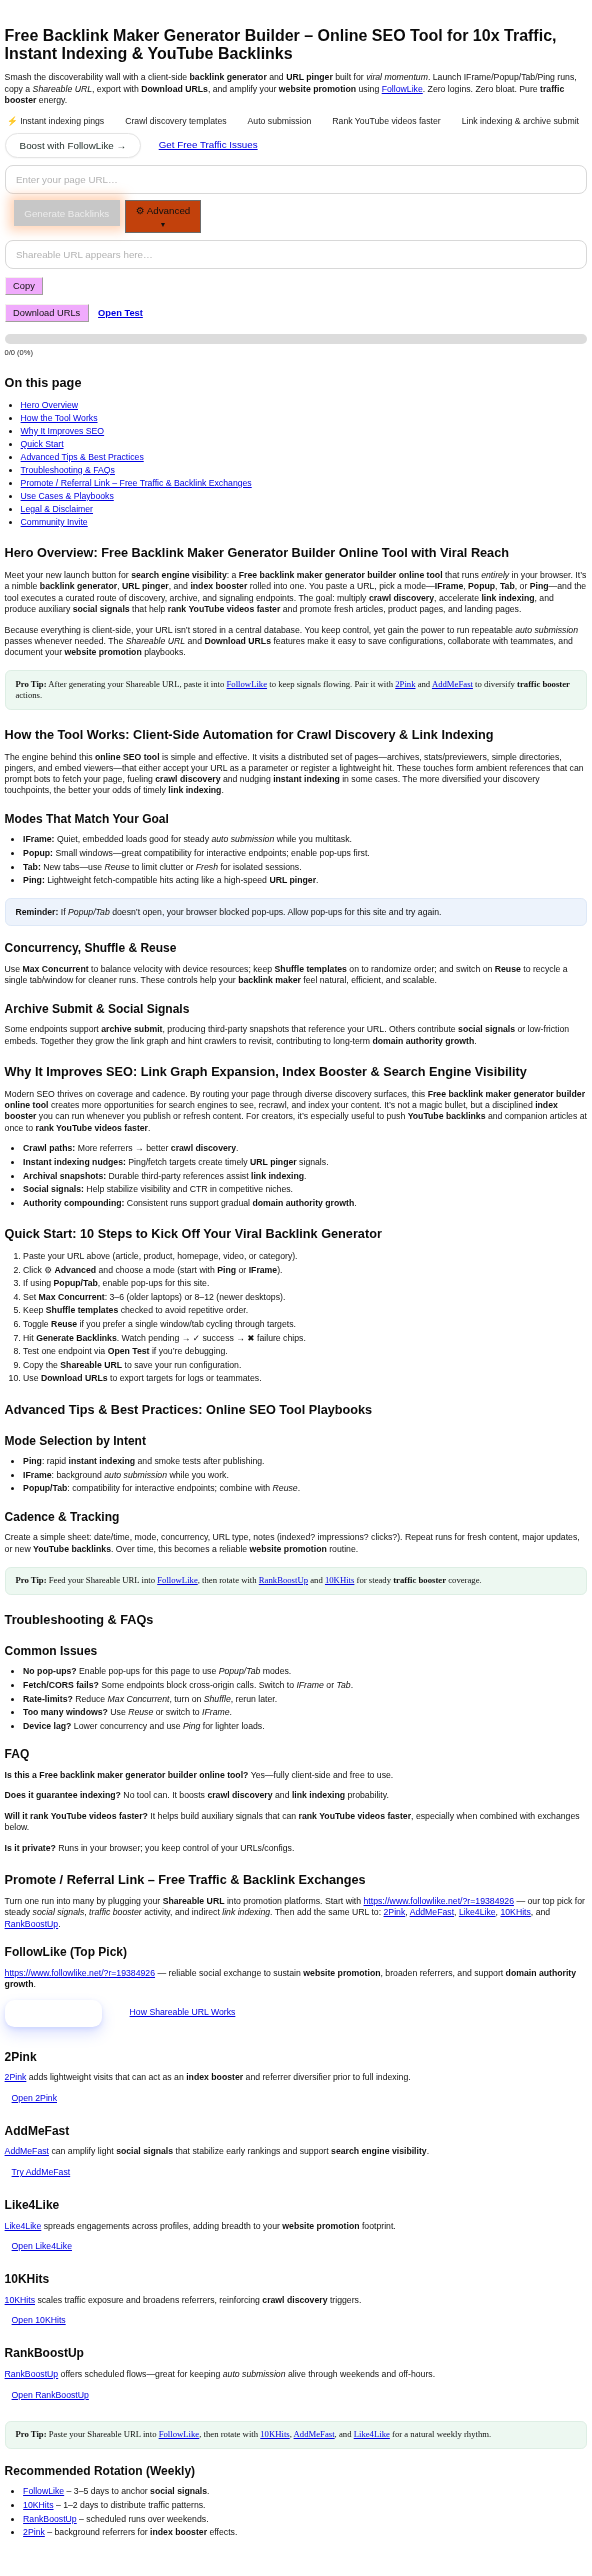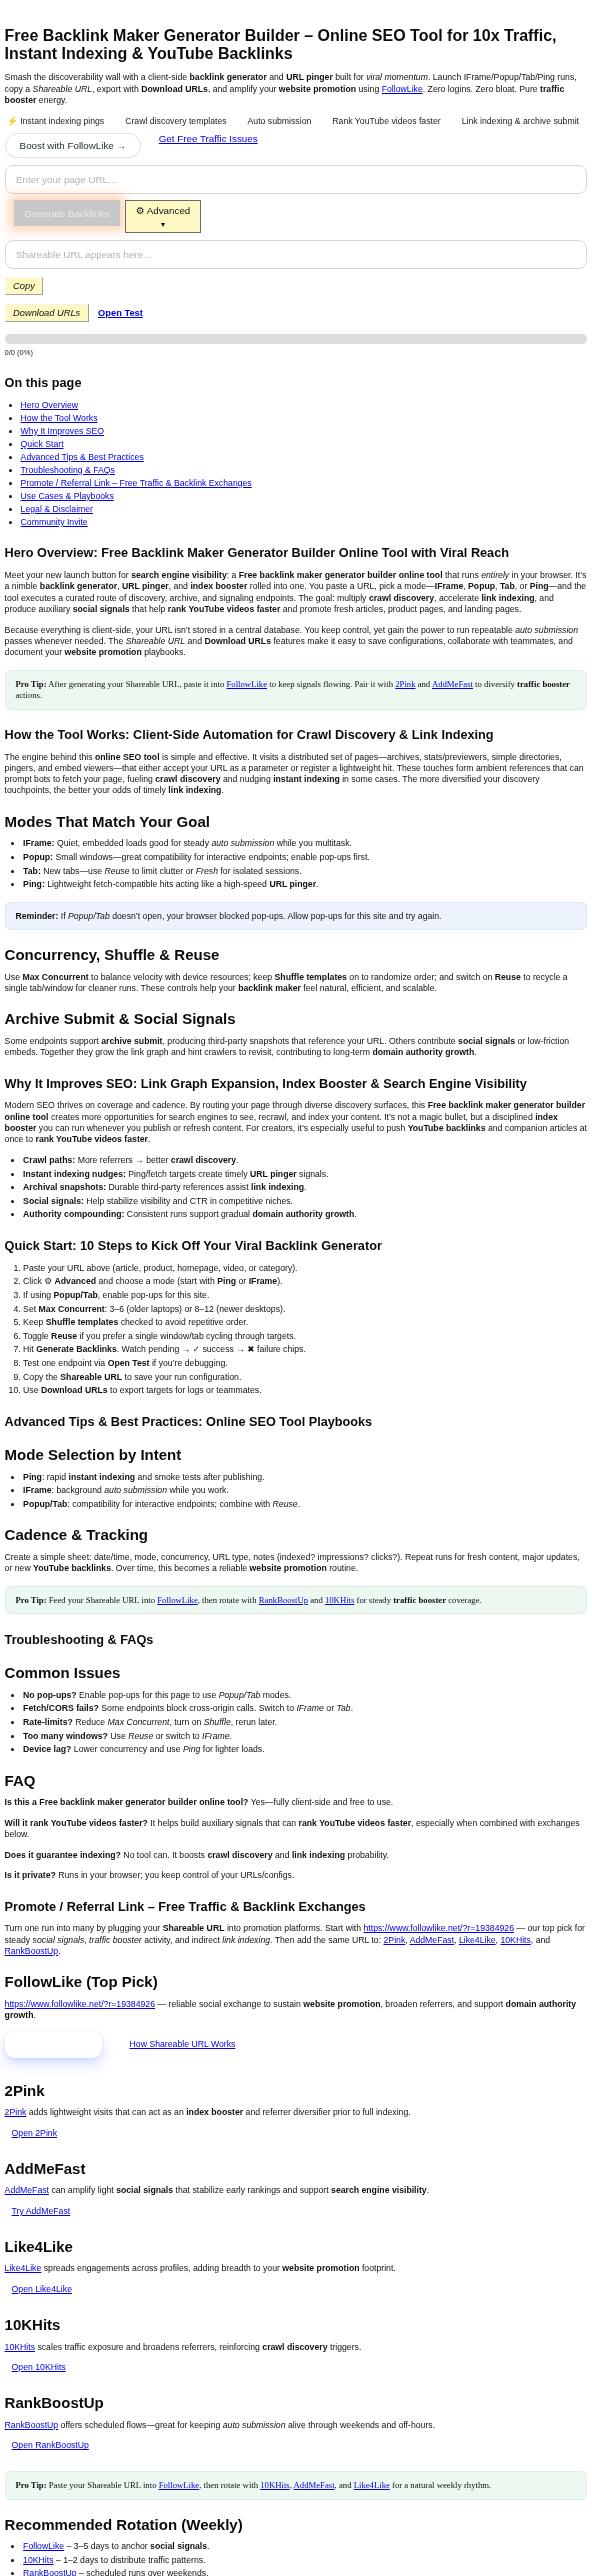--- a/index.html
+++ b/index.html
@@ -6,27 +6,27 @@
   body{
     font-family:"Liberation Sans",sans-serif;
     color:#111;
     font-size:8.7px;
     line-height:1.3;
     padding:4.6px 4.6px 23px 4.6px;
     max-width:584px;
   }
   h1{font-size:16px;line-height:1.18;margin:22px 0 8px;color:#0b0b0b;}
   h2{font-size:12.7px;margin:17.4px 0 8px;color:#0b0b0b;}
-  h3{font-size:15px;margin:15px 0 7px;color:#0b0b0b;}
+  h3{font-size:12px;margin:15px 0 7px;color:#0b0b0b;}
   p{margin:5.8px 0 9.3px;}
   a{color:#0000e0;}
   .lead{font-size:8.7px;}
   .chips{display:flex;flex-wrap:wrap;gap:2.3px 21px;margin:8px 0 2.3px;padding:0 2.3px;}
   .chip{white-space:nowrap;color:#222;}
-  .hero-actions{display:flex;gap:17.4px;margin:5.8px 0 3.5px;}
+  .hero-actions{display:flex;align-items:center;gap:17.4px;margin:5.8px 0 3.5px;}
   .pill-btn{
     background:#fff;border:0.6px solid #e4e4e4;border-radius:14px;
     padding:6.4px 14px;font-size:9.8px;color:#1d2b26;cursor:pointer;
     font-family:"Liberation Sans",sans-serif;
     box-shadow:0 0.6px 1.7px rgba(0,0,0,.05);
   }
   .traffic-link{font-size:9.8px;}
   .url-input{
     display:block;width:100%;box-sizing:border-box;height:29px;
     border:0.6px solid #d8d8d8;border-radius:8px;padding:0 10.4px;
@@ -34,28 +34,28 @@
     font-family:"Liberation Sans",sans-serif;
   }
   .url-input::placeholder{color:#b3b3b3;}
   .gen-row{display:flex;align-items:flex-start;gap:5.8px;margin:3.5px 0 2.3px 9.3px;}
   .generate-btn{
     background:#c7c7c7;color:#ececec;border:none;padding:7.5px 10.4px;
     font-size:9.8px;cursor:pointer;font-family:"Liberation Sans",sans-serif;
     box-shadow:0 0 10.4px 4.6px rgba(255,150,80,.40);
   }
   .advanced-box{
-    display:inline-block;border:1.2px solid #6b6b6b;background:#fef9c3;
+    display:inline-block;border:1.2px solid #6b6b6b;background:#c2410c;
     padding:4px 9.3px 2.9px;text-align:center;font-size:9.8px;cursor:pointer;
   }
   .advanced-arrow{display:block;font-size:7px;margin-top:2.3px;}
   .sys-btn{
-    background:#fef9c3;border:1.2px outset #f4f2ec;padding:2.9px 7.5px;
+    background:#f0abfc;border:1.2px outset #f4f2ec;padding:2.9px 7.5px;
     font-size:9.3px;cursor:pointer;font-family:"Liberation Sans",sans-serif;
-    color:#111;display:inline-block;margin:2.3px 0;font-style:italic;
+    color:#111;display:inline-block;margin:2.3px 0;
   }
   .copy-row{margin:4.6px 0 1.2px;}
   .dl-row{display:flex;align-items:center;gap:9.3px;margin:4.6px 0 3.5px;}
   .open-test{font-weight:bold;font-size:9.3px;}
   .progress{height:9.8px;background:#dcdcdc;border-radius:5.2px;margin:9.3px 0 4.6px;}
   .progress-label{font-size:7.5px;color:#222;margin:0 0 16px;}
   .toc{margin:7px 0 14px;padding-left:16px;}
   .toc li{margin:1.7px 0;}
   ul,ol{margin:7px 0 10.4px;padding-left:18.5px;}
   li{margin:2.3px 0;}
@@ -179,22 +179,22 @@
     <h3>Common Issues</h3>
     <ul>
       <li><strong>No pop-ups?</strong> Enable pop-ups for this page to use <em>Popup/Tab</em> modes.</li>
       <li><strong>Fetch/CORS fails?</strong> Some endpoints block cross-origin calls. Switch to <em>IFrame</em> or <em>Tab</em>.</li>
       <li><strong>Rate-limits?</strong> Reduce <em>Max Concurrent</em>, turn on <em>Shuffle</em>, rerun later.</li>
       <li><strong>Too many windows?</strong> Use <em>Reuse</em> or switch to <em>IFrame</em>.</li>
       <li><strong>Device lag?</strong> Lower concurrency and use <em>Ping</em> for lighter loads.</li>
     </ul>
     <h3>FAQ</h3>
     <p><strong>Is this a Free backlink maker generator builder online tool?</strong> Yes—fully client-side and free to use.</p>
+    <p><strong>Does it guarantee indexing?</strong> No tool can. It boosts <strong>crawl discovery</strong> and <strong>link indexing</strong> probability.</p>
     <p><strong>Will it rank YouTube videos faster?</strong> It helps build auxiliary signals that can <strong>rank YouTube videos faster</strong>, especially when combined with exchanges below.</p>
-    <p><strong>Does it guarantee indexing?</strong> No tool can. It boosts <strong>crawl discovery</strong> and <strong>link indexing</strong> probability.</p>
     <p><strong>Is it private?</strong> Runs in your browser; you keep control of your URLs/configs.</p>
     <h2>Promote / Referral Link – Free Traffic &amp; Backlink Exchanges</h2>
     <p>Turn one run into many by plugging your <strong>Shareable URL</strong> into promotion platforms. Start with <a href="#">https://www.followlike.net/?r=19384926</a> — our top pick for steady <em>social signals</em>, <em>traffic booster</em> activity, and indirect <em>link indexing</em>. Then add the same URL to: <a href="#">2Pink</a>, <a href="#">AddMeFast</a>, <a href="#">Like4Like</a>, <a href="#">10KHits</a>, and <a href="#">RankBoostUp</a>.</p>
     <h3>FollowLike (Top Pick)</h3>
     <p><a href="#">https://www.followlike.net/?r=19384926</a> — reliable social exchange to sustain <strong>website promotion</strong>, broaden referrers, and support <strong>domain authority growth</strong>.</p>
     <div class="cta-row">
       <button class="cta-btn"></button>
       <a href="#">How Shareable URL Works</a>
     </div>
     <h3>2Pink</h3>

